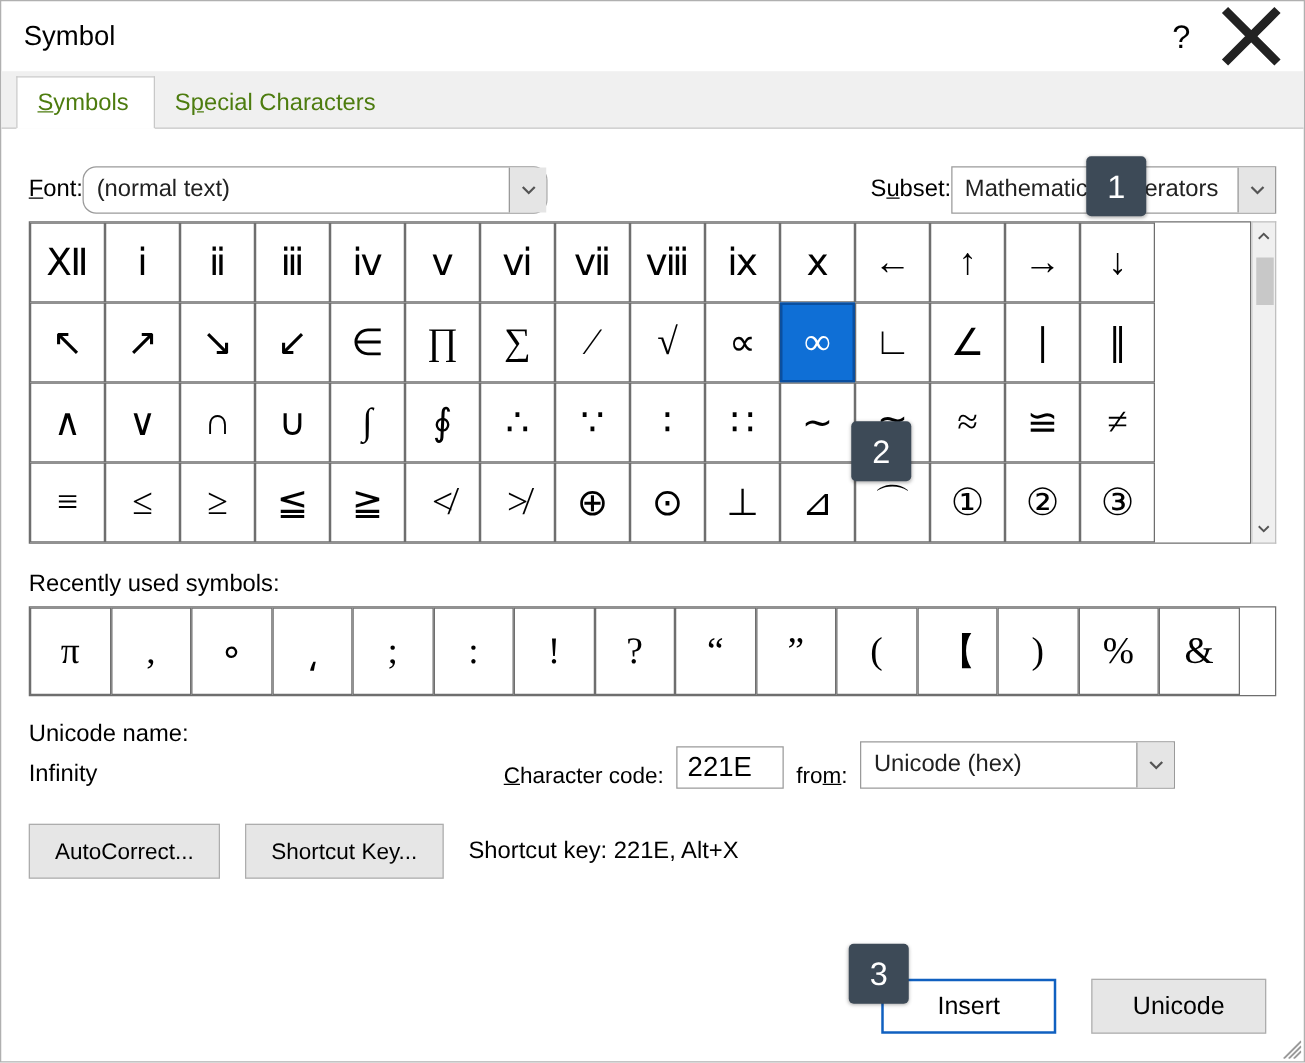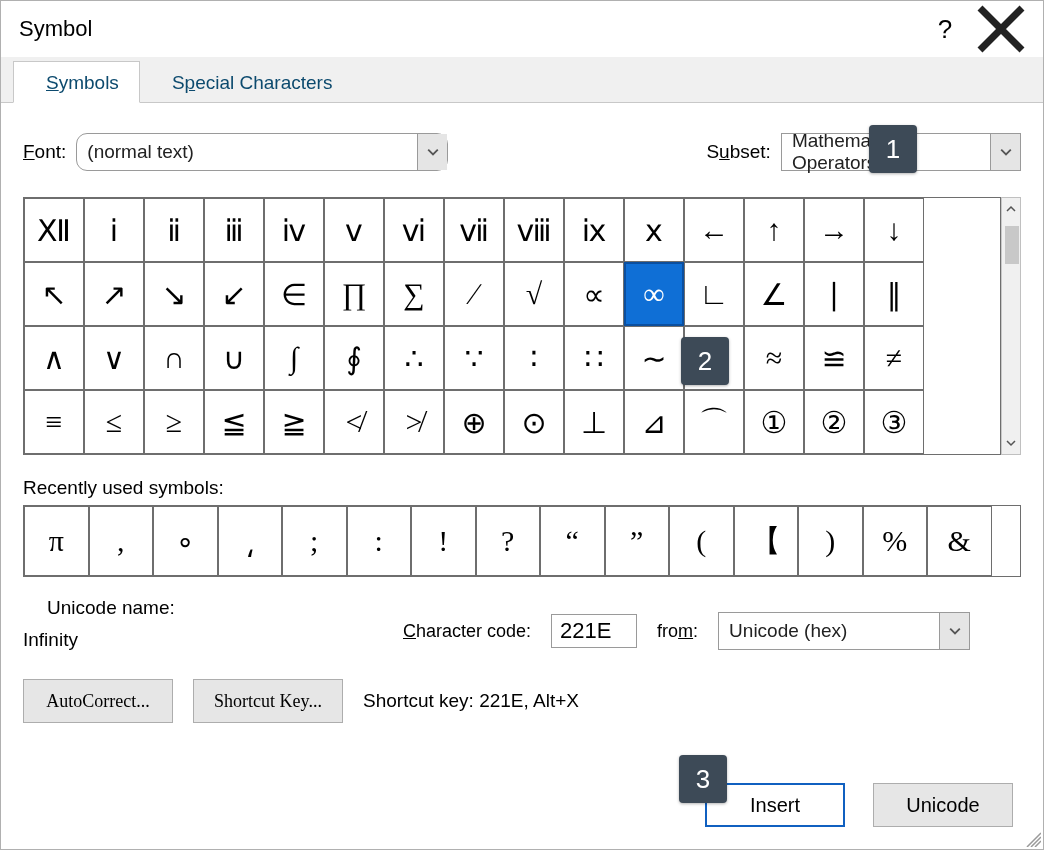--- a/index.html
+++ b/index.html
@@ -29,41 +29,40 @@
   }
   .tab-strip {
     display: flex;
     align-items: flex-end;
     background: #f0f0f0;
     padding-left: 12px;
     border-bottom: 1px solid #c8c8c8;
     height: 46px;
   }
   .tab {
-    padding: 10px 20px 8px 32px;
+    padding: 10px 20px 8px 16px;
     font-size: 19px;
-    color: #0c4a6e;
+    color: #4d7c0f;
     cursor: default;
     position: relative;
   }
   .tab.active {
     background: #ffffff;
     border: 1px solid #c8c8c8;
     border-bottom: 1px solid #fff;
     margin-bottom: -1px;
   }
   .tab .ul { text-decoration: underline; }
   .content {
     padding: 18px 22px 0 22px;
   }
   .row {
     display: flex;
     align-items: center;
-    gap: 10px;
-    margin-bottom: 26px;
+    margin-bottom: 6px;
   }
   .font-row .label, .row .label { font-size: 19px; }
   .label .ul { text-decoration: underline; }
   .combo {
     display: flex;
     align-items: center;
     border: 1px solid #9a9a9a;
     background: #fff;
     height: 38px;
     position: relative;
@@ -122,21 +121,21 @@
     margin-top: 22px;
   }
   .recent-grid {
     display: flex;
     border: 1px solid #6e6e6e;
     margin-top: 6px;
   }
   .recent-grid .cell {
     width: 64.5px; height: 70px; border: 1px solid #6e6e6e;
   }
-  .unicode-name { font-size: 19px; margin-left: 24px; }
+  .unicode-name { font-size: 19px; }
   .unicode-val { font-size: 19px; margin-top: 10px; }
   .charcode-input {
     width: 86px; height: 34px; border: 1px solid #9a9a9a; padding: 0 8px; font-size: 22px;
   }
   .from-combo { width: 252px; }
 
   .btn-row {
     display: flex;
     align-items: center;
     gap: 20px;
@@ -144,21 +143,21 @@
   }
   .btn {
     height: 44px;
     padding: 0 20px;
     background: #e6e6e6;
     border: 1px solid #adadad;
     font-size: 18px;
     display: inline-flex; align-items: center; justify-content: center;
     cursor: default;
   }
-  .btn.small { min-width: 150px; font-family: Liberation Serif, serif; }
+  .btn.small { min-width: 150px; }
   .shortcut-label { font-size: 19px; }
 
   .bottom-row {
     position: absolute;
     right: 30px;
     bottom: 22px;
     display: flex;
     gap: 28px;
   }
   .bottom-row .btn { min-width: 140px; height: 44px; font-size: 20px; }
@@ -325,21 +324,21 @@
       <div class="cell">)</div>
       <div class="cell">%</div>
       <div class="cell">&amp;</div>
     </div>
 
   <div style="display:flex; margin-top:20px;">
     <div style="flex:0 0 380px;">
       <div class="unicode-name">Unicode name:</div>
       <div class="unicode-val">Infinity</div>
     </div>
-    <div style="flex:1; display:flex; align-items:center; gap:20px; padding-top:14px;">
+    <div style="flex:1; display:flex; align-items:flex-end; gap:10px; padding-top:14px;">
       <span class="label"><span class="ul">C</span>haracter code:</span>
       <input class="charcode-input" value="221E" style="">
       <span class="label">fro<span class="ul">m</span>:</span>
       <div class="combo from-combo">
         <span class="val">Unicode (hex)</span>
         <div class="dropbtn">
           <svg viewBox="0 0 10 10">
               <path d="M1 3 L5 7 L9 3" stroke="#555" stroke-width="1.5" fill="none"></path>
             </svg>
         </div>

